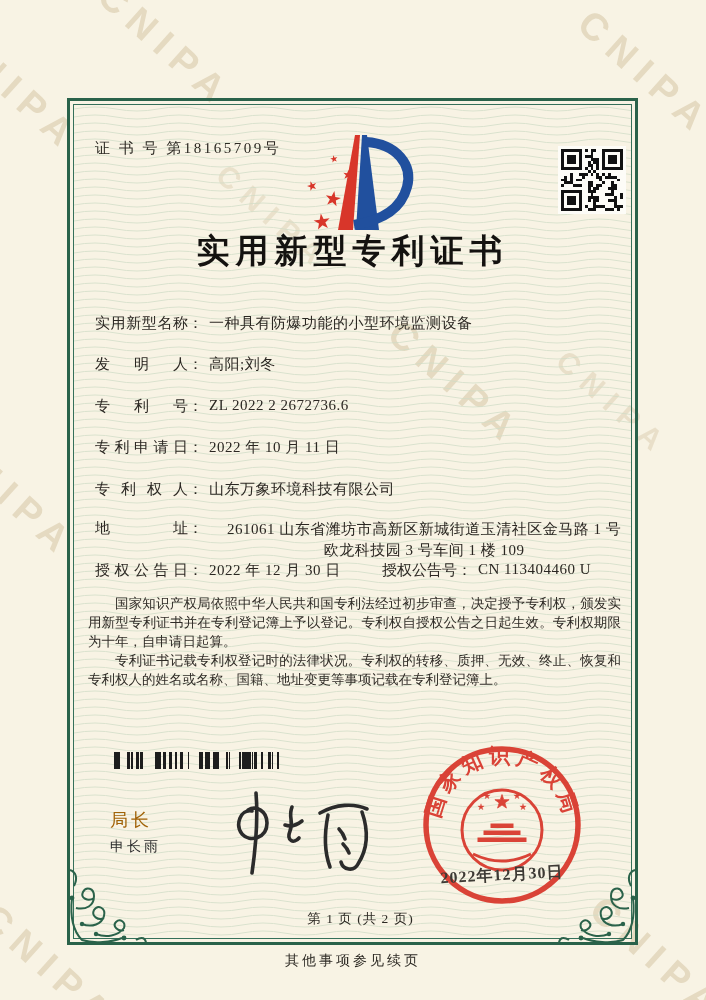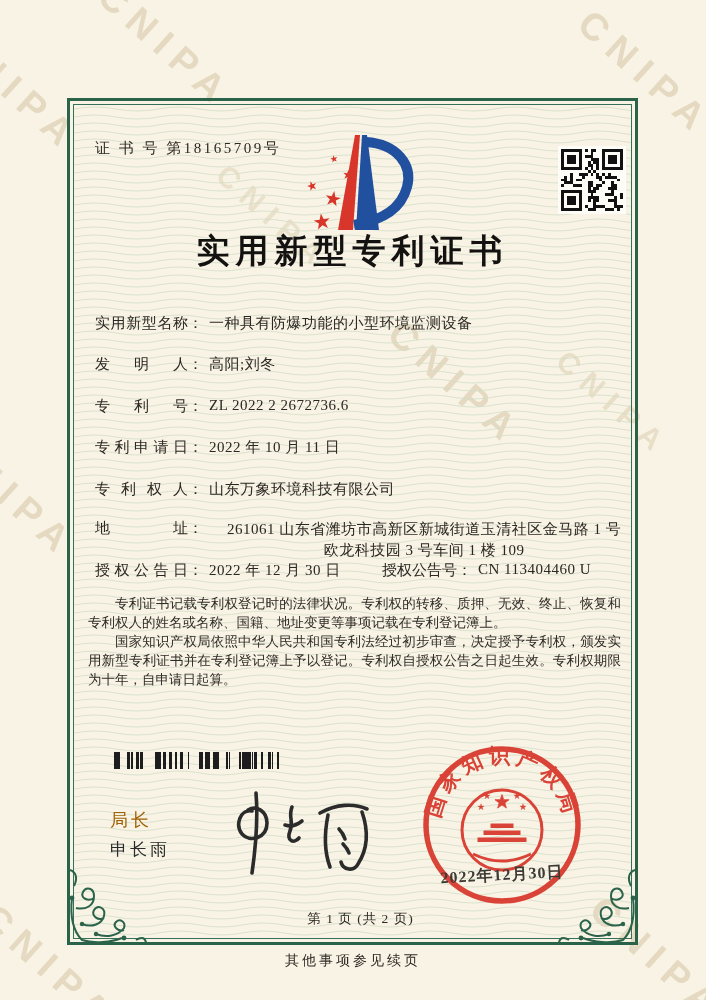--- a/index.html
+++ b/index.html
@@ -76,21 +76,21 @@
   .legal {
     position:absolute; left:14px; top:489px; width:533px;
     font-size:13.5px; line-height:19px; color:#2f2b26;
     text-align:justify;
   }
   .legal p { text-indent:2em; }
 
   
   .barcode { position:absolute; left:38px; top:647px; width:172px; height:17px; }
   .official-title { position:absolute; left:36px; top:703px; font-size:18px; letter-spacing:3px; color:#a16207; font-family:"Liberation Sans","DejaVu Sans",sans-serif; }
-  .official-name  { position:absolute; left:36px; top:733px; font-size:17px; letter-spacing:3px; color:#2b2b2b; font-family:"Liberation Sans","DejaVu Sans",sans-serif; }
+  .official-name  { position:absolute; left:36px; top:733px; font-size:14px; letter-spacing:3px; color:#2b2b2b; font-family:"Liberation Sans","DejaVu Sans",sans-serif; }
   .sign { position:absolute; left:148px; top:676px; width:160px; height:98px; }
 
   
   .seal { position:absolute; left:343px; top:635px; width:170px; height:170px; }
   .seal-date {
     position:absolute; left:348px; top:760px; width:160px;
     text-align:center; font-size:16px; font-weight:bold;
     color:#3d3a35; letter-spacing:1px; transform:rotate(-3deg);
   }
 
@@ -292,22 +292,22 @@
         </div>
         <div class="frow r7">
           <span class="flabel">授权公告日</span><span class="fcolon">：</span><span class="fvalue">2022 年 12 月 30 日</span>
           <span class="pair2">
             <span class="flabel2">授权公告号</span><span class="fcolon">：</span><span class="fvalue">CN 113404460 U</span>
           </span>
         </div>
       </div>
 
       <div class="legal">
+        <p>国家知识产权局依照中华人民共和国专利法经过初步审查，决定授予专利权，颁发实用新型专利证书并在专利登记簿上予以登记。专利权自授权公告之日起生效。专利权期限为十年，自申请日起算。</p>
         <p>专利证书记载专利权登记时的法律状况。专利权的转移、质押、无效、终止、恢复和专利权人的姓名或名称、国籍、地址变更等事项记载在专利登记簿上。</p>
-        <p>国家知识产权局依照中华人民共和国专利法经过初步审查，决定授予专利权，颁发实用新型专利证书并在专利登记簿上予以登记。专利权自授权公告之日起生效。专利权期限为十年，自申请日起算。</p>
       </div>
 
       <div class="barcode"><svg width="172" height="17" viewBox="0 0 172 17" xmlns="http://www.w3.org/2000/svg">
             <rect x="2" y="0" width="3" height="17" fill="#1d1d1d"></rect>
             <rect x="5" y="0" width="3" height="17" fill="#1d1d1d"></rect>
             <rect x="15" y="0" width="3" height="17" fill="#1d1d1d"></rect>
             <rect x="19" y="0" width="1" height="17" fill="#1d1d1d"></rect>
             <rect x="20" y="0" width="1" height="17" fill="#1d1d1d"></rect>
             <rect x="24" y="0" width="3" height="17" fill="#1d1d1d"></rect>
             <rect x="28" y="0" width="3" height="17" fill="#1d1d1d"></rect>

